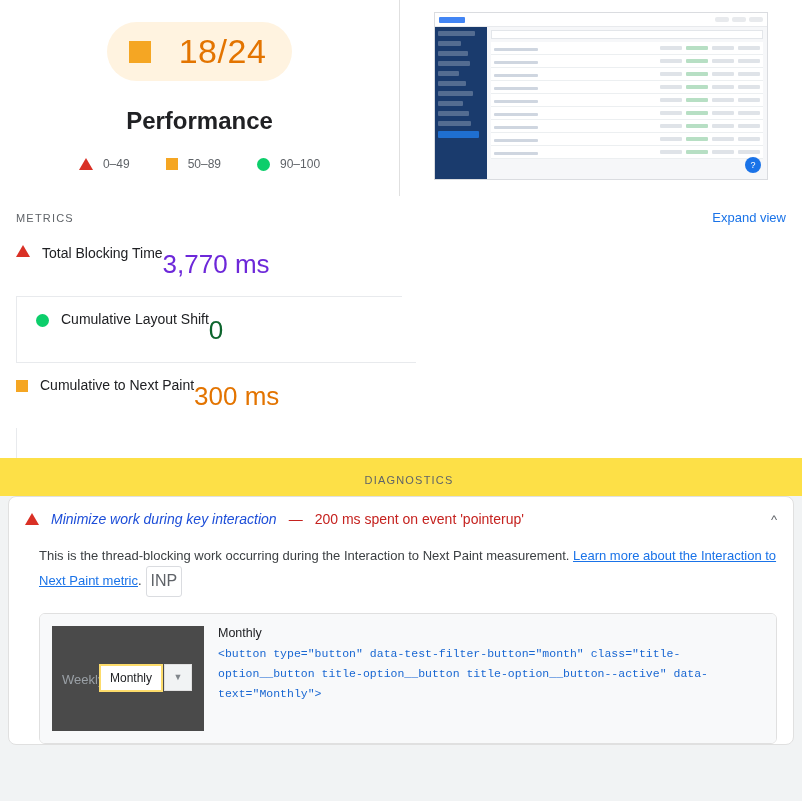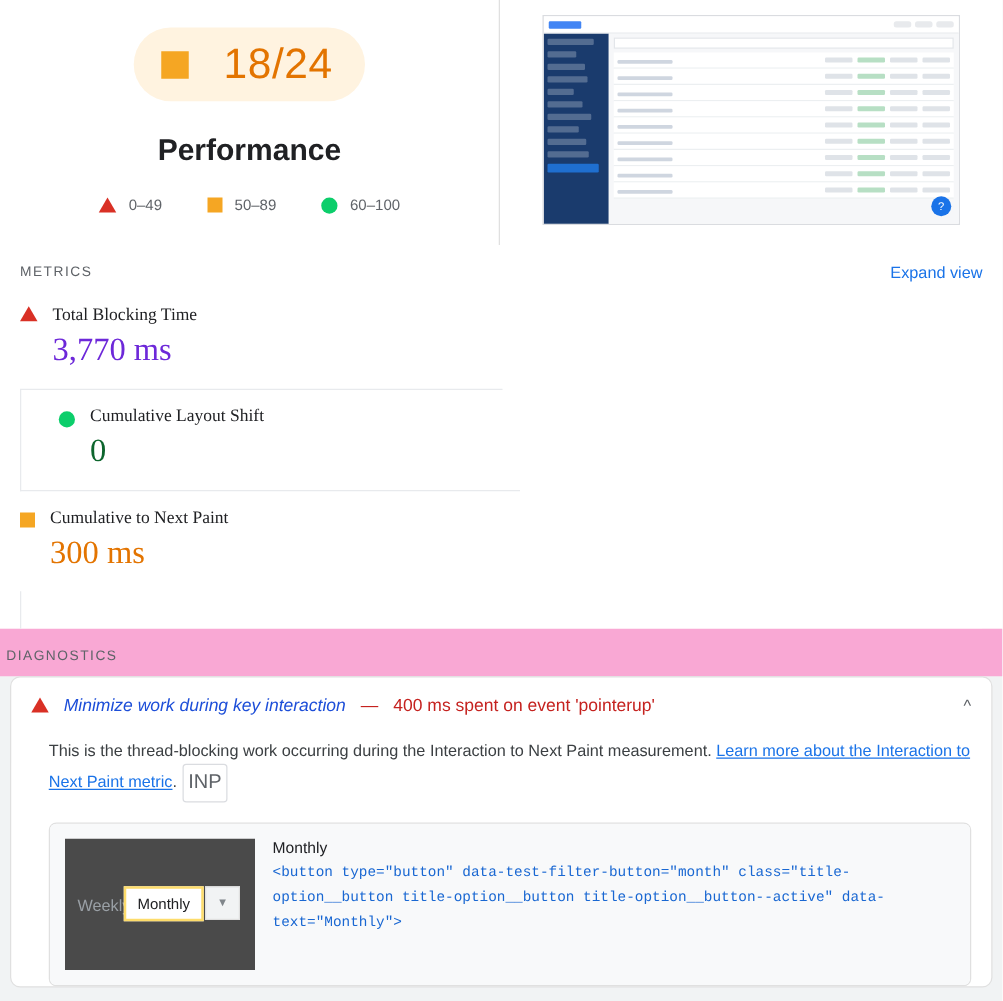--- a/index.html
+++ b/index.html
@@ -62,31 +62,31 @@
 
   
   .section-bar { background: #fff; padding: 0 16px; }
   .sec-head { display: flex; align-items: center; justify-content: space-between; font-size: 11px; letter-spacing: 1.2px; color: #5f6368; padding: 14px 0 6px 0; }
   .expand { color: #1a73e8; font-size: 13px; letter-spacing: 0; cursor: pointer; }
   .metric-grid { display: flex; flex-wrap: wrap; background: #fff; }
   .metric {
     width: 386px; padding: 14px 0 16px 0; display: flex; gap: 12px; align-items: flex-start;
     border-bottom: 1px solid #e8eaed;
   }
-  .metric.right { border-left: 1px solid #e8eaed; padding-left: 30px; width: 400px; }
-  .metric-body { display: flex; flex-direction: column; font-family: Liberation Serif, serif; }
+  .metric.right { border-left: 1px solid #e8eaed; padding-left: 19px; width: 400px; }
+  .metric-body { display: flex; flex-direction: row; }
   .metric-name { font-size: 14px; color: #202124; }
   .metric-val { font-size: 26px; margin-top: 4px; }
   .v-red { color: #6d28d9; }
   .v-orange { color: #e37400; }
   .v-green { color: #0d652d; }
   .no-border { border-bottom: none; }
 
   
-  .diag-label { font-size: 11px; letter-spacing: 1.2px; color: #5f6368; padding: 16px 16px 10px 5px; background: #f9a8d4; }
+  .diag-label { font-size: 11px; letter-spacing: 1.2px; color: #5f6368; padding: 16px 16px 10px 32px; background: #fde047; text-align: center; }
   .audit-card { background: #fff; border: 1px solid #e0e0e0; border-radius: 8px; margin: 0 8px; overflow: hidden; }
   .audit-head { display: flex; align-items: center; gap: 12px; padding: 14px 16px; font-size: 14px; }
   .audit-title { color: #1d4ed8; font-style: italic; }
   .audit-sub { color: #c5221f; }
   .chev { margin-left: auto; color: #5f6368; font-size: 13px; }
   .audit-body { padding: 4px 16px 0 30px; }
   .desc { font-size: 13px; line-height: 1.65; color: #3c4043; }
   .desc a { color: #1a73e8; }
   .chip {
     display: inline-block; border: 1px solid #dadce0; border-radius: 3px;
@@ -122,21 +122,21 @@
         <div class="legend-item">
           <span class="tri"></span>
           <span>0–49</span>
         </div>
         <div class="legend-item">
           <span class="sq-sm"></span>
           <span>50–89</span>
         </div>
         <div class="legend-item">
           <span class="circ"></span>
-          <span>60–100</span>
+          <span>90–100</span>
         </div>
       </div>
     </div>
 
     <div class="thumb-col">
       <div class="thumb">
         <div class="tb-bar">
           <span class="tb-logo"></span>
           <span class="tb-right">
             <span class="tb-chip"></span>
@@ -274,21 +274,21 @@
     </div>
   </div>
 
   <div class="diag-label">DIAGNOSTICS</div>
 
   <div class="audit-card">
     <div class="audit-head">
       <span class="tri"></span>
       <span class="audit-title">Minimize work during key interaction</span>
       <span class="audit-sub">—</span>
-      <span class="audit-sub">400 ms spent on event 'pointerup'</span>
+      <span class="audit-sub">200 ms spent on event 'pointerup'</span>
       <span class="chev">^</span>
     </div>
 
     <div class="audit-body">
       <div class="desc">
         <span>This is the thread-blocking work occurring during the Interaction to Next Paint measurement. </span><a href="#">Learn more about the Interaction to Next Paint metric</a><span>.</span><span class="chip">INP</span>
       </div>
 
       <div class="table">
         <div class="evt-row">

